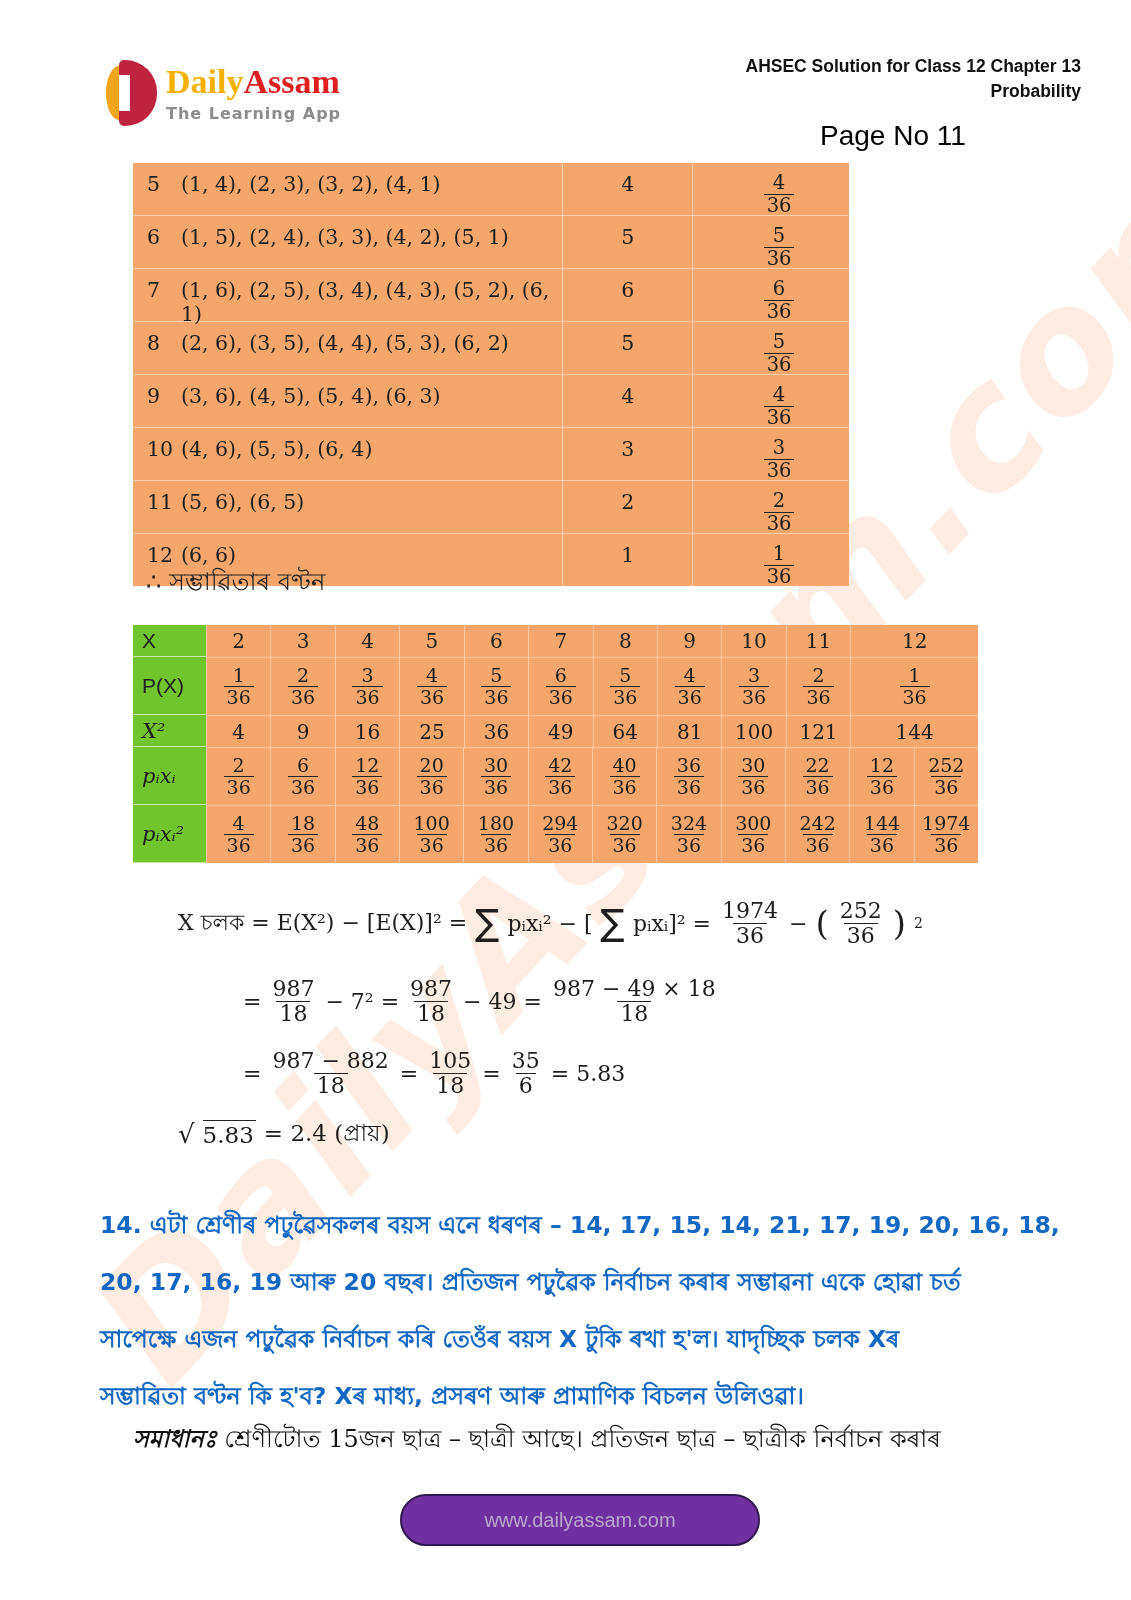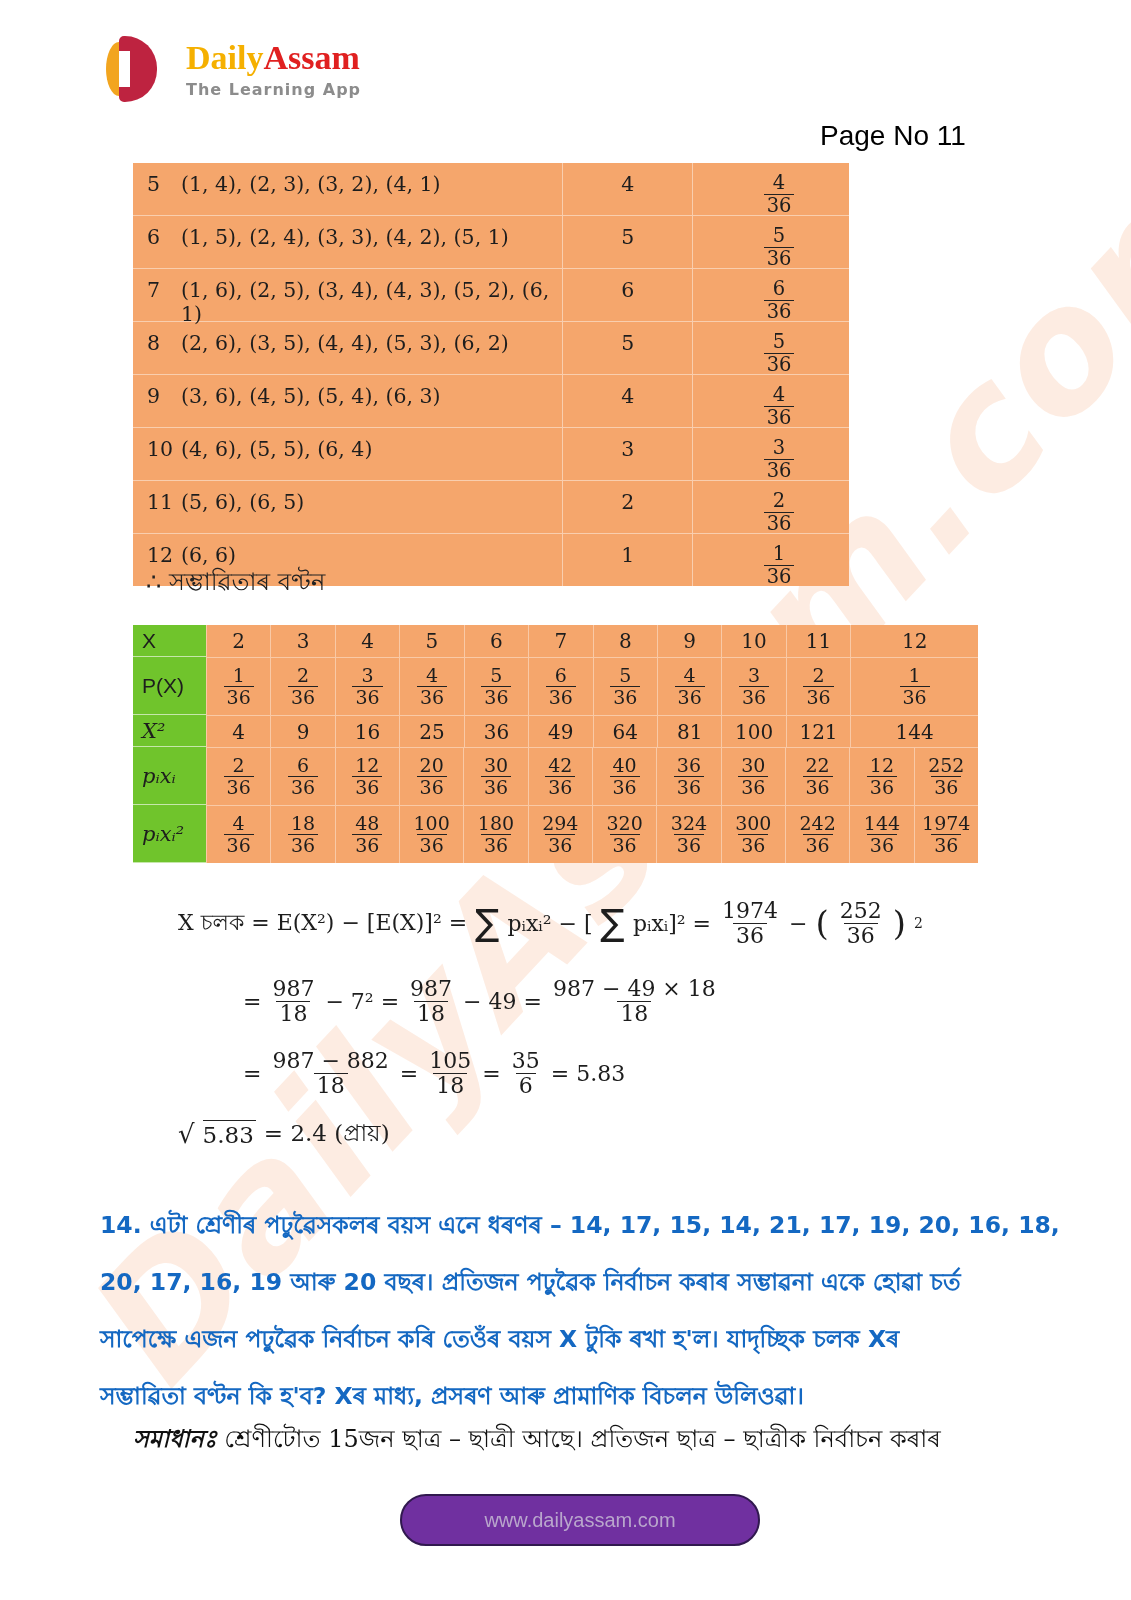--- a/index.html
+++ b/index.html
@@ -7,21 +7,21 @@
         overflow:hidden;font-family:"DejaVu Serif",serif;color:#1d1d1d;}
   .layer{position:absolute;z-index:1;}
 
   
   .watermark{position:absolute;left:55px;top:1285px;z-index:0;
     transform:rotate(-47deg);transform-origin:0 0;
     font-family:"DejaVu Sans",sans-serif;font-weight:bold;font-style:italic;
     font-size:168px;letter-spacing:4px;color:rgba(246,162,108,0.20);white-space:nowrap;}
 
   
-  .logo{left:106px;top:36px;display:flex;align-items:center;gap:28px;}
+  .logo{left:106px;top:60px;display:flex;align-items:center;gap:8px;}
   .d-icon{position:relative;width:52px;height:66px;}
   .d-yellow{position:absolute;left:0;top:6px;width:26px;height:54px;background:#F2A51F;
     border-radius:13px / 27px;}
   .d-red{position:absolute;left:13px;top:0;width:38px;height:66px;background:#BE2340;
     border-radius:5px 32px 32px 5px;}
   .d-red::after{content:"";position:absolute;left:0;top:15px;width:11px;height:36px;background:#fff;}
   .logo-words{display:flex;flex-direction:column;}
   .logo-name{font-family:"Liberation Serif",serif;font-weight:bold;font-size:34px;line-height:36px;}
   .logo-daily{color:#F5B000;}
   .logo-assam{color:#E02020;}
@@ -100,20 +100,24 @@
     <div class="d-icon">
       <span class="d-yellow"></span>
       <span class="d-red"></span>
     </div>
     <div class="logo-words">
       <div class="logo-name"><span class="logo-daily">Daily</span><span class="logo-assam">Assam</span></div>
       <div class="logo-tagline">The Learning App</div>
     </div>
   </div>
 
+  <div class="layer doc-title">
+    <div>AHSEC Solution for Class 12 Chapter 13</div>
+    <div>Probability</div>
+  </div>
 
   <div class="layer page-no">Page No 11</div>
 
   <div class="layer o-table">
 
       <div class="o-row">
         <div class="o-pairs">
           <span class="o-sum">5</span>
           <span>(1, 4), (2, 3), (3, 2), (4, 1)</span>
         </div>

